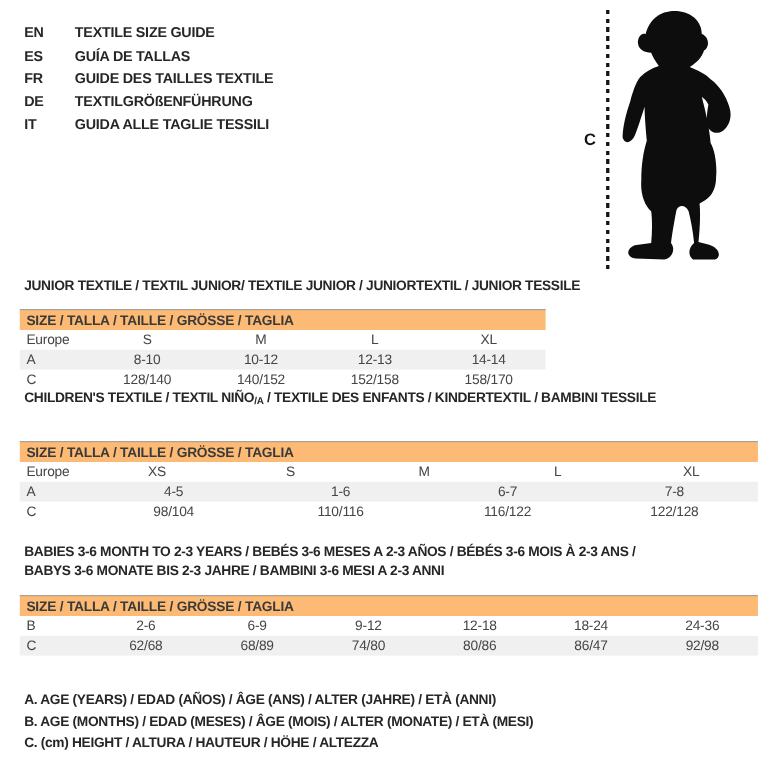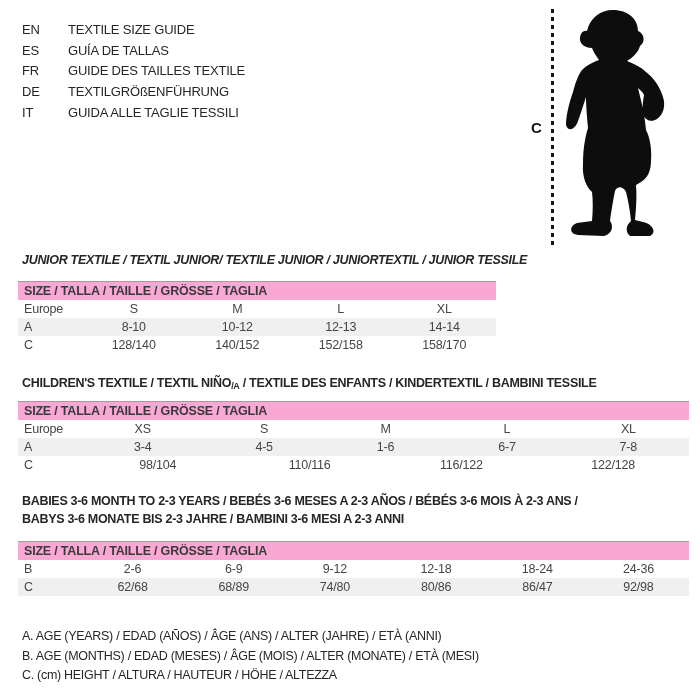--- a/index.html
+++ b/index.html
@@ -3,47 +3,47 @@
 <meta charset="utf-8">
 <style>
   html,body{margin:0;padding:0;}
   body{
     width:700px;height:700px;background:#ffffff;position:relative;
     font-family:"Liberation Sans", sans-serif;color:#2e2e2e;overflow:hidden;
   }
   .abs{position:absolute;}
 
   
-  .lang{top:20px;left:22px;font-size:13px;font-weight:normal;line-height:20.7px;letter-spacing:-0.2px;color:#262626;}
+  .lang{top:20px;left:22px;font-size:13px;font-weight:bold;line-height:20.7px;letter-spacing:-0.2px;color:#262626;}
   .lang-row{display:flex;}
   .lang-code{width:46px;}
 
   
   .hline{left:551px;top:9px;width:3px;height:237px;
     background:repeating-linear-gradient(to bottom,#141414 0 4px,transparent 4px 8px);}
   .hlabel{left:531px;top:119px;font-size:15px;font-weight:bold;color:#141414;}
   .figure-svg{left:556px;top:4px;}
 
   
   .sec-title{left:22px;font-size:12.5px;font-weight:bold;letter-spacing:-0.3px;color:#262626;line-height:18px;white-space:nowrap;}
   .sub{font-size:9px;vertical-align:-2px;}
 
   
   .sg-table{left:18px;font-size:12.5px;letter-spacing:-0.2px;color:#454545;}
-  .sg-head{background:#f9a8d4;border-top:1px solid #9e9e9e;height:18px;line-height:18px;
+  .sg-head{background:#fdba74;border-top:1px solid #9e9e9e;height:18px;line-height:18px;
     padding-left:6px;font-weight:bold;color:#3a3a3a;white-space:nowrap;overflow:hidden;}
   .trow{display:flex;height:18px;line-height:18px;}
   .tlabel{width:64px;padding-left:6px;box-sizing:border-box;}
   .tcell{flex:1;text-align:center;}
   .stripe{background:#f0f0f0;}
   .w-junior{width:478px;}
   .w-wide{width:671px;}
 
   
-  .notes{left:22px;top:627px;font-size:12.5px;font-weight:normal;letter-spacing:-0.3px;line-height:19.5px;color:#262626;}
+  .notes{left:22px;top:627px;font-size:12.5px;font-weight:bold;letter-spacing:-0.3px;line-height:19.5px;color:#262626;}
 </style>
 </head>
 <body>
 
 <div class="abs lang">
   <div class="lang-row">
     <span class="lang-code">EN</span>
     <span>TEXTILE SIZE GUIDE</span>
   </div>
   <div class="lang-row">
@@ -103,21 +103,21 @@
     C10,112 13,99 17,88
     C19,80 22,71 26,66
     C31,61 37,58 43,56
     C40,52 37,47 36,44
     C29,44 23,40 24,33
     C25,28 28,26 31,27
     C34,14 44,6 57,6
     Z"></path>
 </svg>
 
-<div class="abs sec-title" style="top:251px;font-style:italic;">JUNIOR TEXTILE / TEXTIL JUNIOR/ TEXTILE JUNIOR / JUNIORTEXTIL / JUNIOR TESSILE</div>
+<div class="abs sec-title" style="top:251px;">JUNIOR TEXTILE / TEXTIL JUNIOR/ TEXTILE JUNIOR / JUNIORTEXTIL / JUNIOR TESSILE</div>
 <div class="abs sg-table w-junior" style="top:281px;">
   <div class="sg-head">SIZE / TALLA / TAILLE / GRÖSSE / TAGLIA</div>
   <div class="trow">
     <span class="tlabel">Europe</span>
     <span class="tcell">S</span>
     <span class="tcell">M</span>
     <span class="tcell">L</span>
     <span class="tcell">XL</span>
   </div>
   <div class="trow stripe">
@@ -129,36 +129,35 @@
   </div>
   <div class="trow">
     <span class="tlabel">C</span>
     <span class="tcell">128/140</span>
     <span class="tcell">140/152</span>
     <span class="tcell">152/158</span>
     <span class="tcell">158/170</span>
   </div>
 </div>
 
-<div class="abs sec-title" style="top:374px;">
+<div class="abs sec-title" style="top:352px;">
   <span>CHILDREN'S TEXTILE / TEXTIL NIÑO</span><span class="sub">/A</span><span> / TEXTILE DES ENFANTS / KINDERTEXTIL / BAMBINI TESSILE</span>
 </div>
 <div class="abs sg-table w-wide" style="top:401px;">
   <div class="sg-head">SIZE / TALLA / TAILLE / GRÖSSE / TAGLIA</div>
   <div class="trow">
     <span class="tlabel">Europe</span>
     <span class="tcell">XS</span>
     <span class="tcell">S</span>
     <span class="tcell">M</span>
     <span class="tcell">L</span>
     <span class="tcell">XL</span>
   </div>
   <div class="trow stripe">
     <span class="tlabel">A</span>
-    <span class="tcell">3-4</span>
     <span class="tcell">4-5</span>
     <span class="tcell">1-6</span>
     <span class="tcell">6-7</span>
     <span class="tcell">7-8</span>
   </div>
   <div class="trow">
     <span class="tlabel">C</span>
     <span class="tcell">98/104</span>
     <span class="tcell">110/116</span>
     <span class="tcell">116/122</span>

